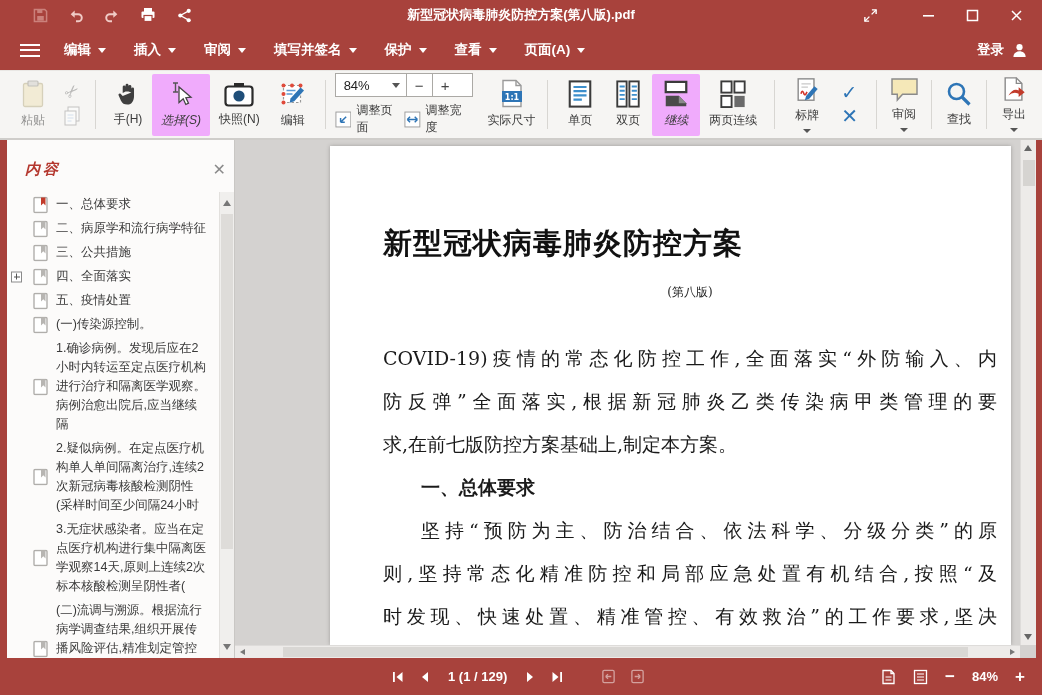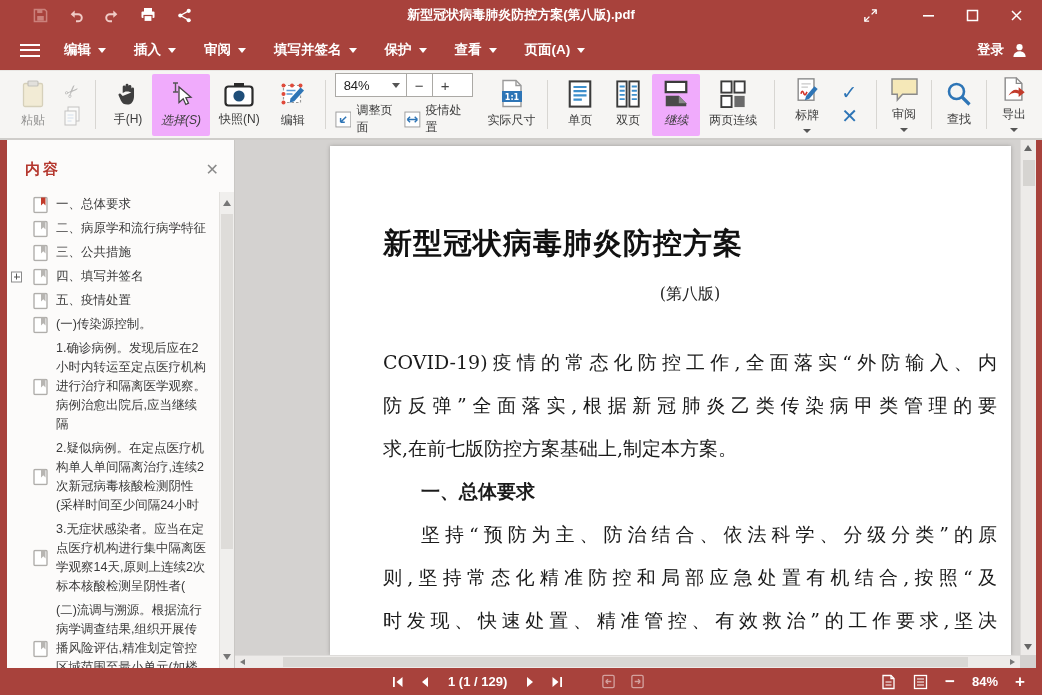--- a/index.html
+++ b/index.html
@@ -41,21 +41,21 @@
   .checks { display:flex; flex-direction:column; justify-content:center; gap:4px; padding:0 10px; }
   .chk { color:#2E75B6; font-size:19px; font-weight:bold; line-height:1; }
 
   
   .main { flex:1 1 auto; display:flex; min-height:0; }
   .redstrip-l { width:7px; background:#A8423C; }
   .redstrip-r { width:6px; background:#A8423C; }
 
   
   .sidebar { width:228px; background:#FCFBFA; border-right:1px solid #C9C7C4; position:relative; display:flex; flex-direction:column; overflow:hidden; }
-  .sb-head { padding:20px 15px 10px 18px; display:flex; align-items:center; }
+  .sb-head { padding:20px 8px 10px 18px; display:flex; align-items:center;font-style:italic; }
   .sb-title { color:#B4372E; font-size:15px; letter-spacing:3px; font-weight:bold; }
   .sb-close { margin-left:auto; color:#8a8a8a; font-size:16px; line-height:1; cursor:default; }
   .bm-list { list-style:none; flex:1; overflow:hidden; padding:6px 22px 0 0; }
   .bm-item { position:relative; padding:0 4px 0 49px; margin-bottom:5px; font-size:12.5px; line-height:19px; color:#3a3a3a; min-height:19px; }
   .bm-item .bm-icon { position:absolute; left:26px; top:50%; transform:translateY(-50%); width:15px; height:17px; }
   .bm-item .expander { display:none; position:absolute; left:4px; top:50%; transform:translateY(-50%); width:11px; height:11px; border:1px solid #8a8a8a; background:#fff; }
   .bm-item.expandable .expander { display:block; }
   .expander::before, .expander::after { content:""; position:absolute; background:#555; }
   .expander::before { left:1.5px; right:1.5px; top:4px; height:1px; }
   .expander::after { top:1.5px; bottom:1.5px; left:4px; width:1px; }
@@ -64,36 +64,36 @@
   .sb-scroll { position:absolute; top:52px; bottom:0; right:0; width:15px; background:#F0EFED; border-left:1px solid #E2E0DD; }
   .arr-up, .arr-dn { position:absolute; left:3px; width:0; height:0; border-left:4.5px solid transparent; border-right:4.5px solid transparent; }
   .arr-up { top:8px; border-bottom:6px solid #777; }
   .arr-dn { bottom:8px; border-top:6px solid #777; }
   .sb-thumb { position:absolute; top:22px; left:1px; width:12px; height:335px; background:#DEDCD9; }
 
   
   .docarea { flex:1; background:#D4D2D0; position:relative; overflow:hidden; }
   .page { position:absolute; left:95px; top:6px; width:681px; bottom:13px; background:#fff; box-shadow:0 0 4px rgba(0,0,0,.25); overflow:hidden; padding:78px 14px 0 53px; font-family:"DejaVu Serif","Liberation Serif",serif; }
   .doc-title { text-align:left; font-size:29px; font-weight:bold; color:#111; letter-spacing:1px; margin-bottom:20px; }
-  .doc-sub { text-align:center; font-size:16px; color:#222; margin-bottom:36px; }
+  .doc-sub { text-align:center; font-size:12px; color:#222; margin-bottom:36px; }
   .doc-line { font-size:19px; color:#1a1a1a; line-height:43px; min-height:43px; text-align:justify; }
   .doc-line.fill { text-align-last:justify; }
   .doc-line.indent { text-indent:2em; }
   .doc-line.heading { font-weight:bold; font-family:"DejaVu Sans","Liberation Sans",sans-serif; font-size:19px; }
   .v-scroll { position:absolute; top:0; right:0; bottom:13px; width:16px; background:#EDEBE9; border-left:1px solid #DEDCDA; }
   .v-thumb { position:absolute; top:20px; left:2px; width:12px; height:26px; background:#D6D4D1; }
   .h-scroll { position:absolute; left:0; right:16px; bottom:0; height:13px; background:#EDEBE9; border-top:1px solid #DEDCDA; }
   .h-thumb { position:absolute; top:1px; bottom:1px; left:48px; right:52px; background:#D9D7D4; }
   .arr-left { position:absolute; left:5px; top:3px; width:0; height:0; border-top:3.5px solid transparent; border-bottom:3.5px solid transparent; border-right:5px solid #777; }
   .arr-right { position:absolute; right:5px; top:3px; width:0; height:0; border-top:3.5px solid transparent; border-bottom:3.5px solid transparent; border-left:5px solid #777; }
   .v-arr-up { position:absolute; top:5px; left:3px; width:0; height:0; border-left:4.5px solid transparent; border-right:4.5px solid transparent; border-bottom:6px solid #666; }
   .v-arr-dn { position:absolute; bottom:5px; left:3px; width:0; height:0; border-left:4.5px solid transparent; border-right:4.5px solid transparent; border-top:6px solid #666; }
 
   
-  .statusbar { height:27px; background:#A8423C; display:flex; align-items:center; color:#fff; font-size:13px; flex:0 0 auto; }
+  .statusbar { height:37px; background:#A8423C; display:flex; align-items:center; color:#fff; font-size:13px; flex:0 0 auto; }
   .sp1 { width:392px; } .sp2 { width:38px; }
   .navgrp { display:flex; align-items:center; gap:15px; }
   .pageinfo { font-weight:bold; padding:0 4px; }
   .histgrp { display:flex; align-items:center; gap:14px; opacity:.5; }
   .rightgrp { margin-left:auto; display:flex; align-items:center; gap:17px; padding-right:17px; }
   .zoomtxt { font-weight:bold; }
   .pm { font-size:17px; font-weight:bold; line-height:1; }
 </style>
 </head>
 <body>
@@ -293,21 +293,21 @@
               <rect x="1" y="1" width="16" height="16" fill="#fff" stroke="#9a9a9a"></rect>
               <path d="M12 6 L6 12 M6 12 v-4.5 M6 12 h4.5" stroke="#2E75B6" stroke-width="1.6" fill="none"></path>
             </svg>
           <span>调整页面</span>
         </span>
         <span class="fitbtn">
           <svg width="17" height="17" viewBox="0 0 18 18">
               <rect x="1" y="1" width="16" height="16" fill="#fff" stroke="#9a9a9a"></rect>
               <path d="M3.5 9 H14.5 M3.5 9 l3-3 M3.5 9 l3 3 M14.5 9 l-3-3 M14.5 9 l-3 3" stroke="#2E75B6" stroke-width="1.5" fill="none"></path>
             </svg>
-          <span>疫情处置</span>
+          <span>调整宽度</span>
         </span>
       </div>
     </div>
 
     <div class="tool">
       <svg width="26" height="29" viewBox="0 0 26 29">
           <path d="M4 1.5 h13 l5 5 v21 h-18 z" fill="#fff" stroke="#9a9a9a" stroke-width="1.4"></path>
           <path d="M17 1.5 v5 h5" fill="none" stroke="#9a9a9a" stroke-width="1.4"></path>
           <rect x="3" y="12" width="20" height="11" fill="#2E75B6"></rect>
           <text x="13" y="20.5" text-anchor="middle" font-size="8" font-weight="bold" fill="#fff" font-family="'DejaVu Sans',sans-serif">1:1</text>
@@ -440,21 +440,21 @@
             </svg>
             <span class="bm-label">三、公共措施</span>
           </li>
 
           <li class="bm-item expandable">
             <span class="expander"></span>
             <svg class="bm-icon" viewBox="0 0 15 17">
               <rect x="1" y="1" width="13" height="15" rx="1" fill="#fff" stroke="#B0AEAB" stroke-width="1.4"></rect>
               <path class="ribbon" d="M8 1 h4.5 v8 l-2.2-2.2 L8 9 z"></path>
             </svg>
-            <span class="bm-label">四、填写并签名</span>
+            <span class="bm-label">四、全面落实</span>
           </li>
 
           <li class="bm-item">
             
             <svg class="bm-icon" viewBox="0 0 15 17">
               <rect x="1" y="1" width="13" height="15" rx="1" fill="#fff" stroke="#B0AEAB" stroke-width="1.4"></rect>
               <path class="ribbon" d="M8 1 h4.5 v8 l-2.2-2.2 L8 9 z"></path>
             </svg>
             <span class="bm-label">五、疫情处置</span>
           </li>

